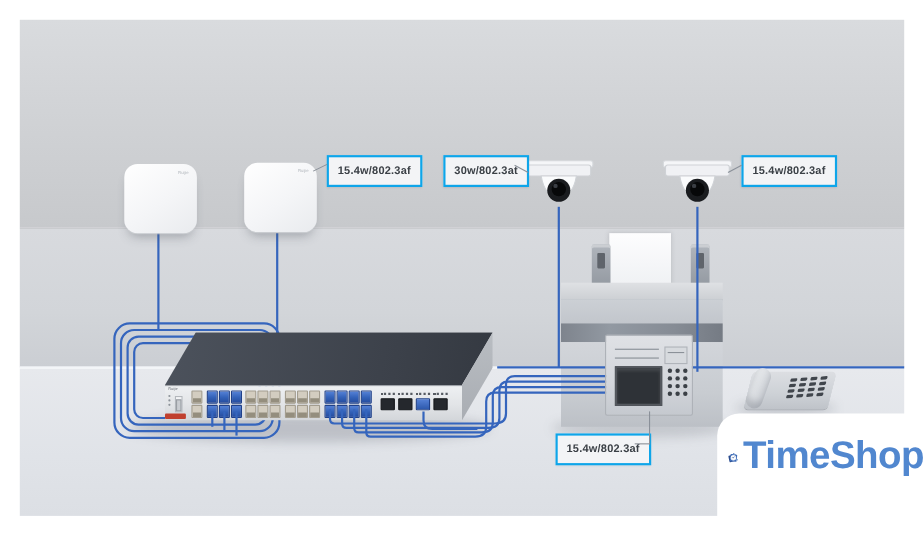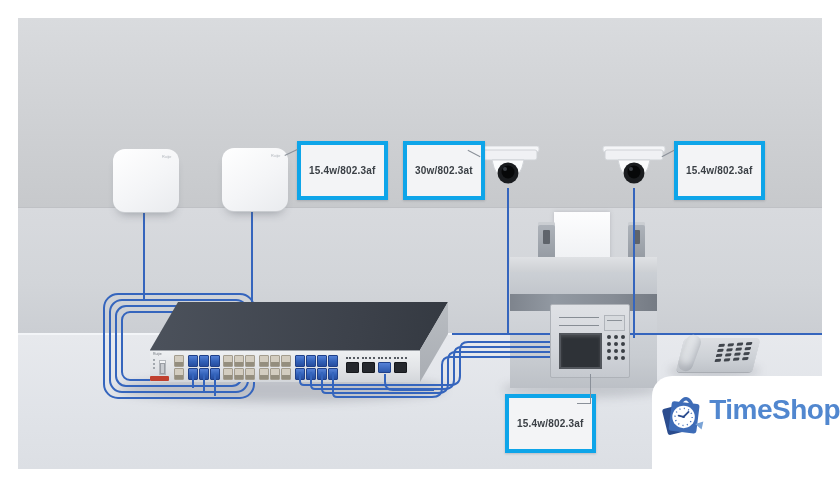--- a/index.html
+++ b/index.html
@@ -111,38 +111,38 @@
     background:linear-gradient(#dcdee2 0%,#cdd1d6 60%,#bfc3c9 100%);
     transform:skewX(-14deg);transform-origin:bottom left;box-shadow:0 1px 0 #a9adb3;}
   #phone-keys{position:absolute;right:7px;top:5px;display:grid;
     grid-template-columns:repeat(4,6px);gap:2px 3px;transform:skewY(-4deg);}
   #phone-keys i{width:6px;height:3px;border-radius:1px;background:#41464d;}
   #phone-handset{left:682px;top:334px;width:15px;height:38px;z-index:7;border-radius:8px;
     background:linear-gradient(100deg,#eef0f2,#c6cad0);transform:rotate(20deg);
     box-shadow:inset 0 -6px 6px rgba(120,126,134,.4);}
 
   
-  .callout{z-index:8;background:#f3f4f6;border:4px solid #0ea5e9;color:#3b4046;
-    font-size:10px;font-weight:bold;letter-spacing:.2px;padding:20px 8px;white-space:nowrap;
+  .callout{z-index:8;background:#f3f4f6;border:2px solid #0ea5e9;color:#3b4046;
+    font-size:10px;font-weight:bold;letter-spacing:.2px;padding:7px 8px;white-space:nowrap;
     box-shadow:0 1px 2px rgba(70,76,86,.25);}
   #co-ap2{left:297px;top:141px;}
   #co-cam1{left:403px;top:141px;}
   #co-cam2{left:674px;top:141px;}
   #co-printer{left:505px;top:394px;}
   .connector{z-index:8;background:#8a9099;}
   #cn-ap2{left:284px;top:152px;width:14px;height:1px;transform:rotate(-26deg);}
   #cn-cam1{left:467px;top:153px;width:14px;height:1px;transform:rotate(28deg);}
   #cn-cam2{left:661px;top:153px;width:14px;height:1px;transform:rotate(-28deg);}
   #cn-printer-h{left:577px;top:403px;width:14px;height:1px;}
   #cn-printer-v{left:590px;top:374px;width:1px;height:30px;}
 
   
   #brandbox{left:652px;top:376px;width:188px;height:112px;z-index:9;background:#fff;
     border-radius:20px 0 0 0;display:flex;align-items:flex-start;padding:12px 0 0 10px;box-sizing:border-box;}
-  #brandname{font-size:28px;font-weight:bold;color:#5187cf;letter-spacing:-.5px;margin-left:4px;margin-top:6px;text-align:right;}
+  #brandname{font-size:35px;font-weight:bold;color:#5187cf;letter-spacing:-.5px;margin-left:4px;margin-top:6px;text-align:right;}
 </style>
 </head>
 <body>
 
 <div id="stage">
 
   <div class="abs" id="wall-top"></div>
   <div class="abs" id="wall-mid"></div>
   <div class="abs" id="desk"></div>
 

